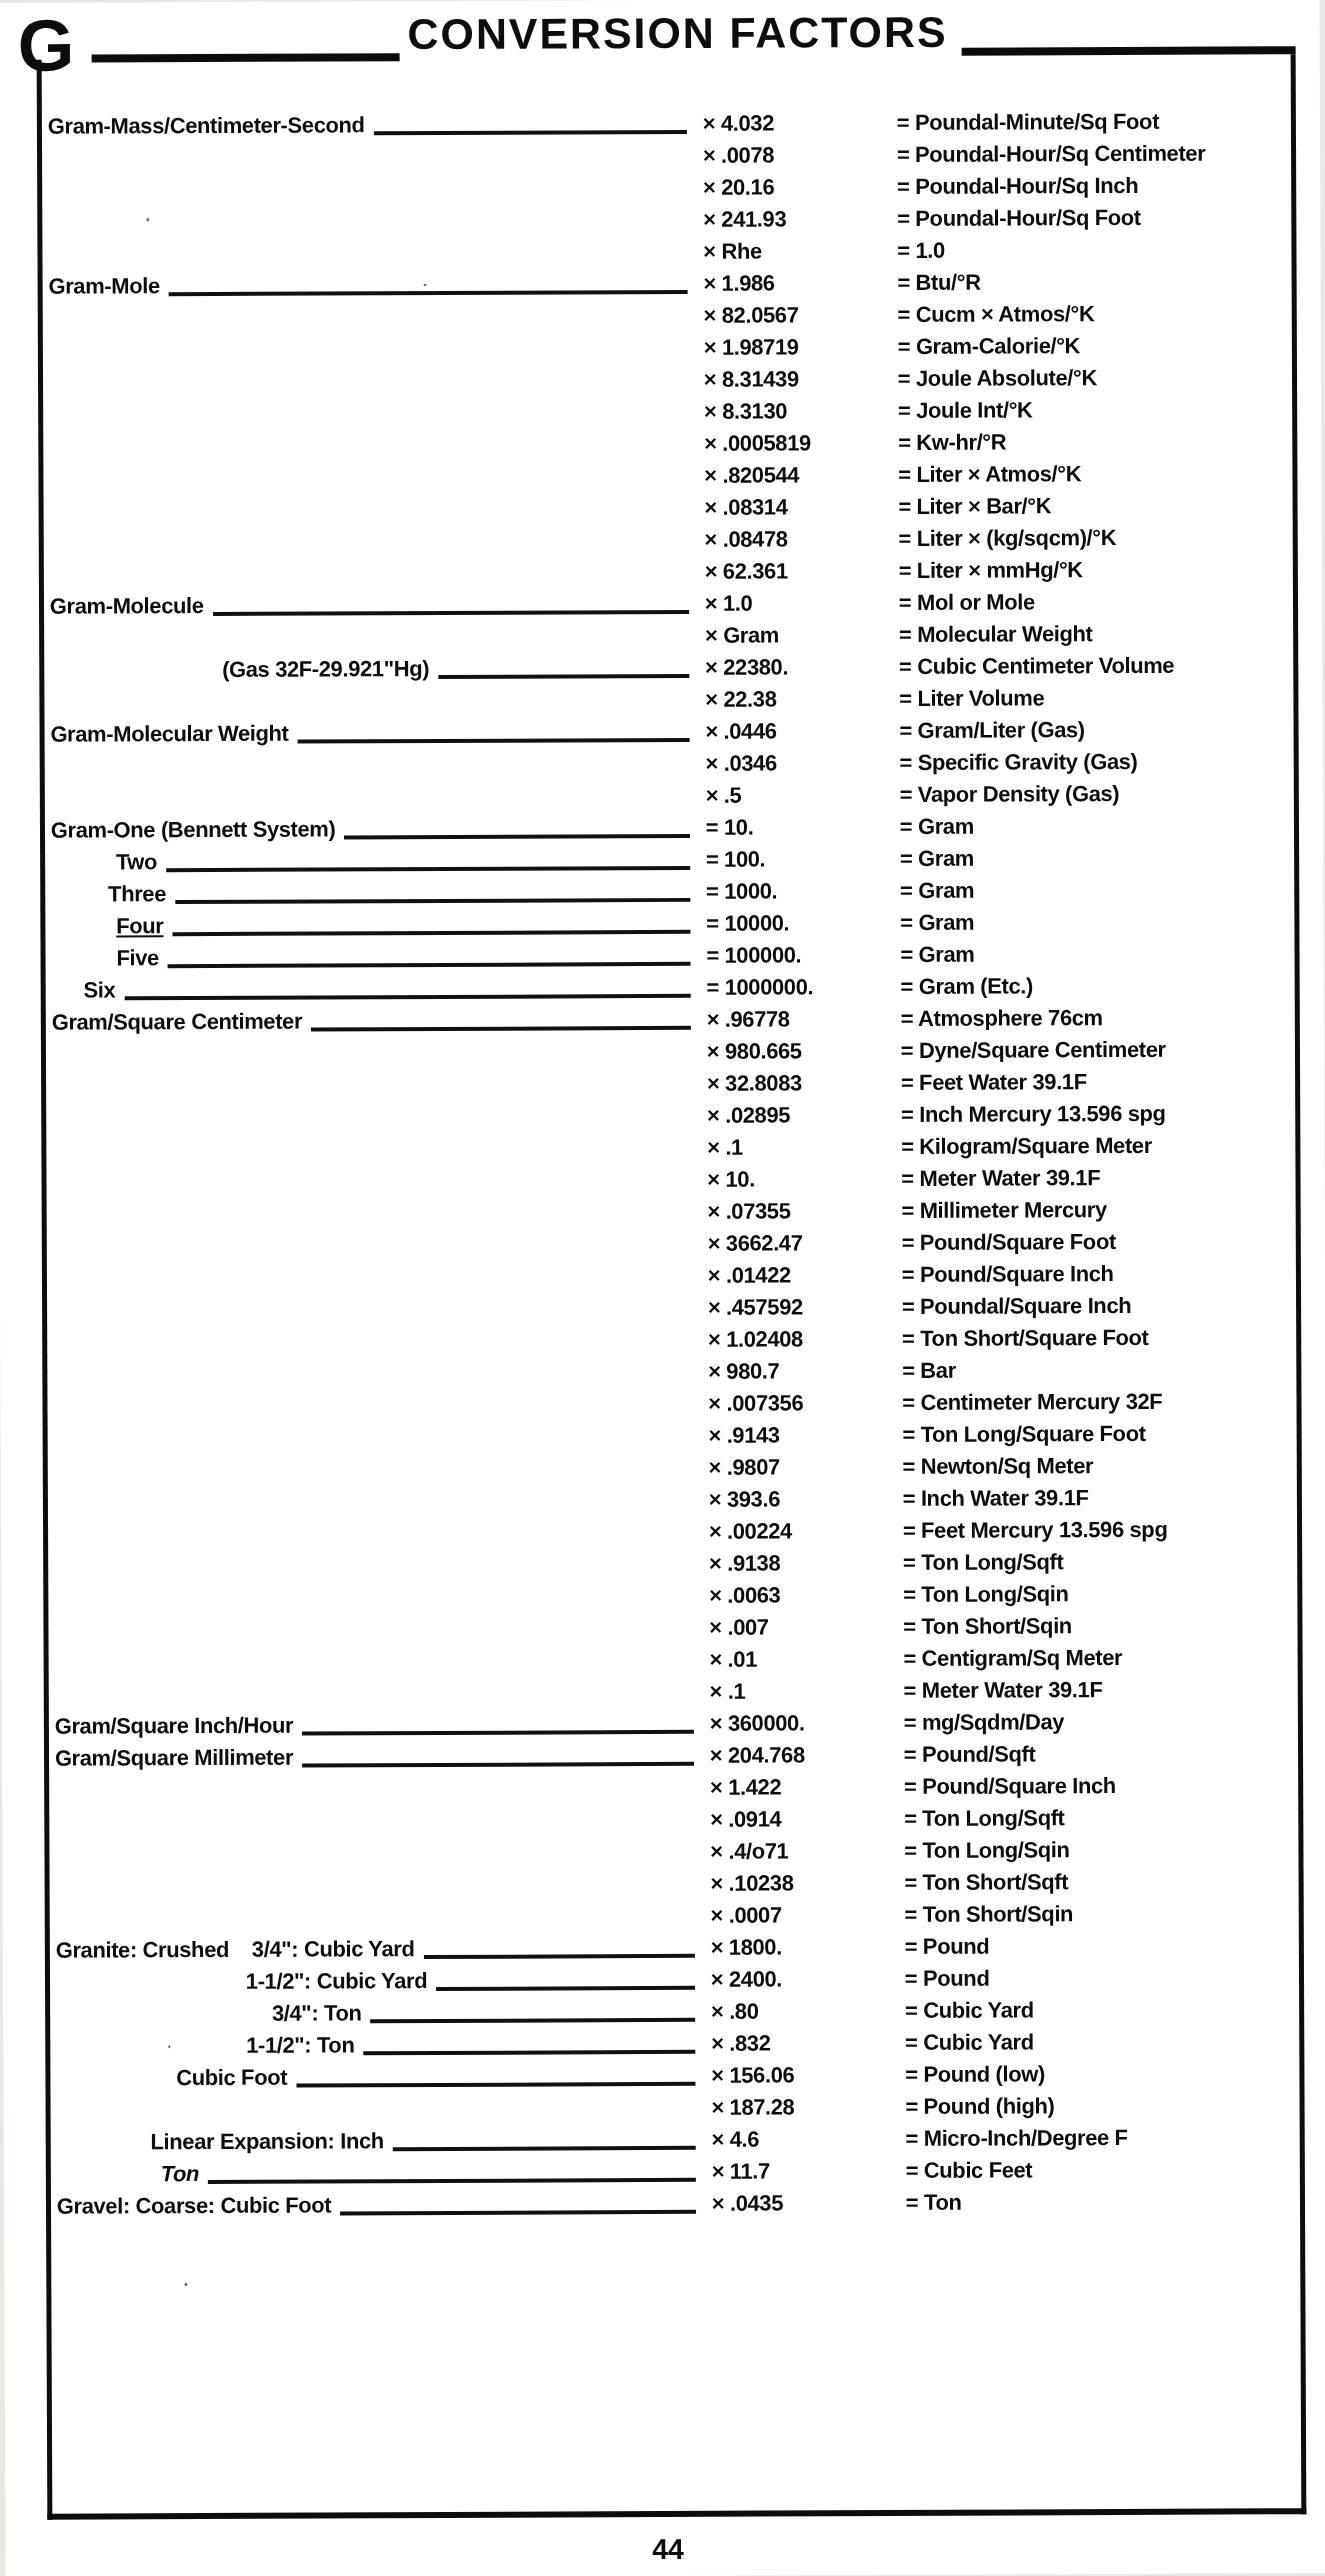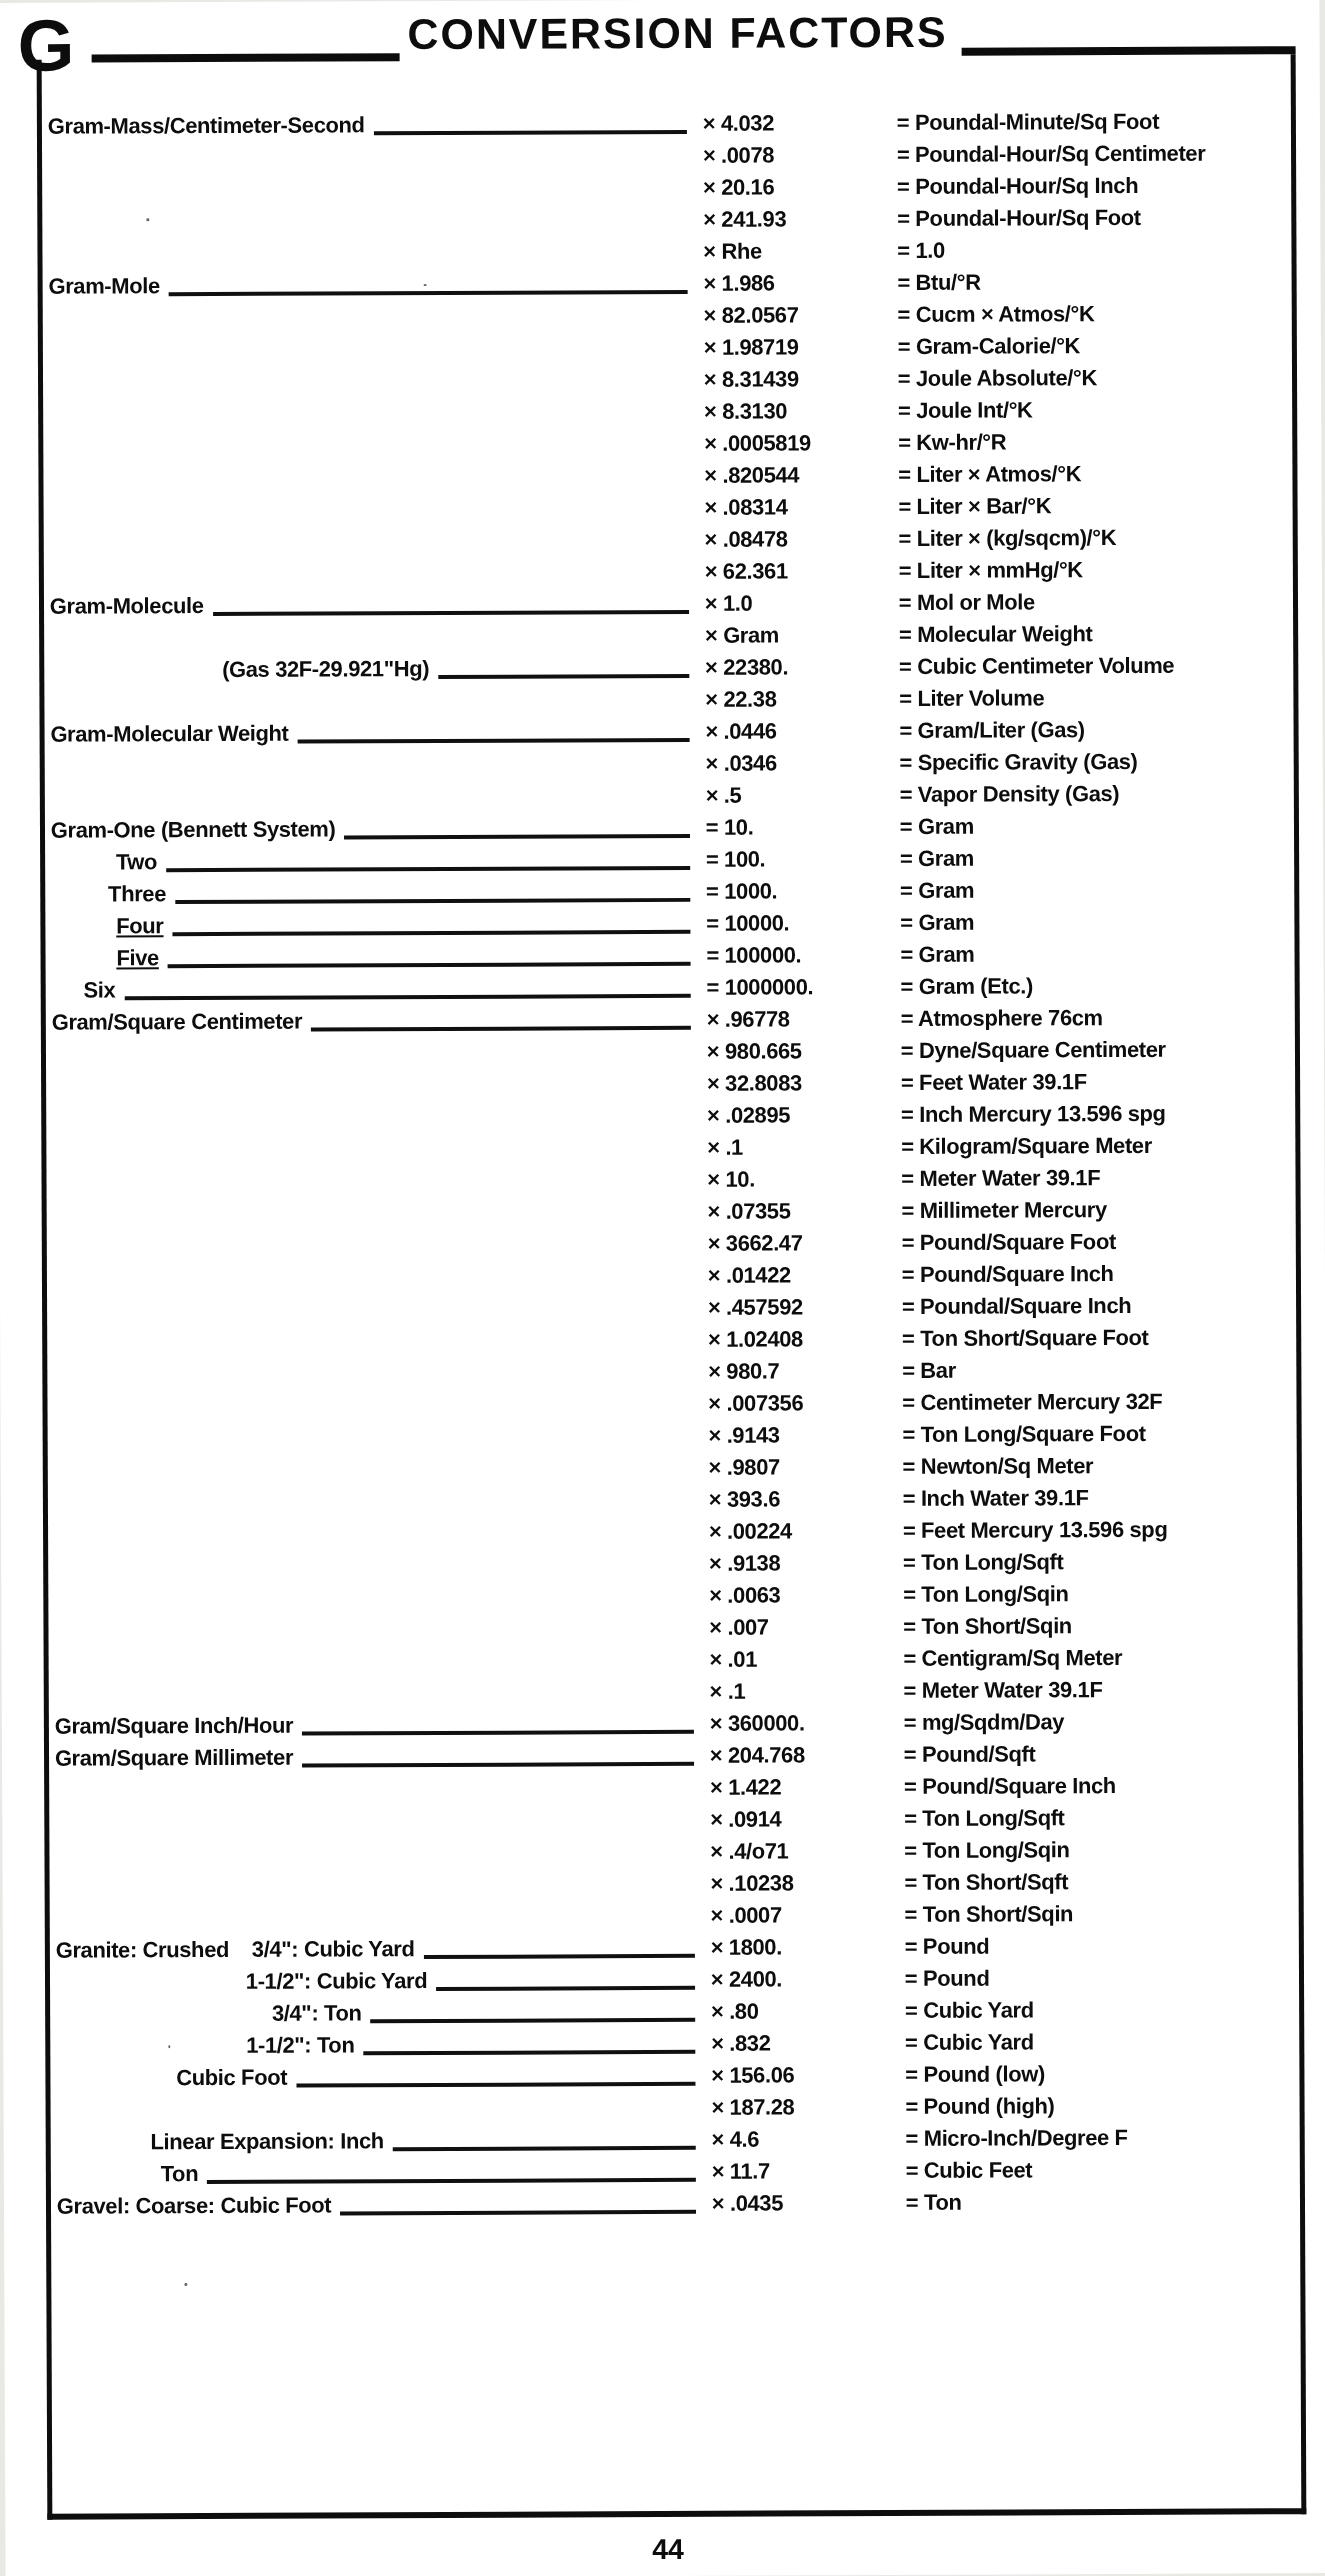--- a/index.html
+++ b/index.html
@@ -260,21 +260,21 @@
         <div class="row">
           <div class="lblwrap">
             <span class="lbl" style="margin-left: 65px; text-decoration: underline;">Four</span>
             <div class="ruleline"></div>
           </div>
           <div class="factor">= 10000.</div>
           <div class="result">= Gram</div>
         </div>
         <div class="row">
           <div class="lblwrap">
-            <span class="lbl" style="margin-left: 65px; text-decoration: underline;">Five</span>
+            <span class="lbl" style="margin-left: 65px;">Five</span>
             <div class="ruleline"></div>
           </div>
           <div class="factor">= 100000.</div>
           <div class="result">= Gram</div>
         </div>
         <div class="row">
           <div class="lblwrap">
             <span class="lbl" style="margin-left: 32px;">Six</span>
             <div class="ruleline"></div>
           </div>
@@ -537,21 +537,21 @@
         <div class="row">
           <div class="lblwrap">
             <span class="lbl" style="margin-left: 94px;">Linear Expansion: Inch</span>
             <div class="ruleline"></div>
           </div>
           <div class="factor">× 4.6</div>
           <div class="result">= Micro-Inch/Degree F</div>
         </div>
         <div class="row">
           <div class="lblwrap">
-            <span class="lbl" style="margin-left: 104px;">Ton</span>
+            <span class="lbl" style="margin-left: 104px; font-style: italic;">Ton</span>
             <div class="ruleline"></div>
           </div>
           <div class="factor">× 11.7</div>
           <div class="result">= Cubic Feet</div>
         </div>
         <div class="row">
           <div class="lblwrap">
             <span class="lbl">Gravel: Coarse: Cubic Foot</span>
             <div class="ruleline"></div>
           </div>

